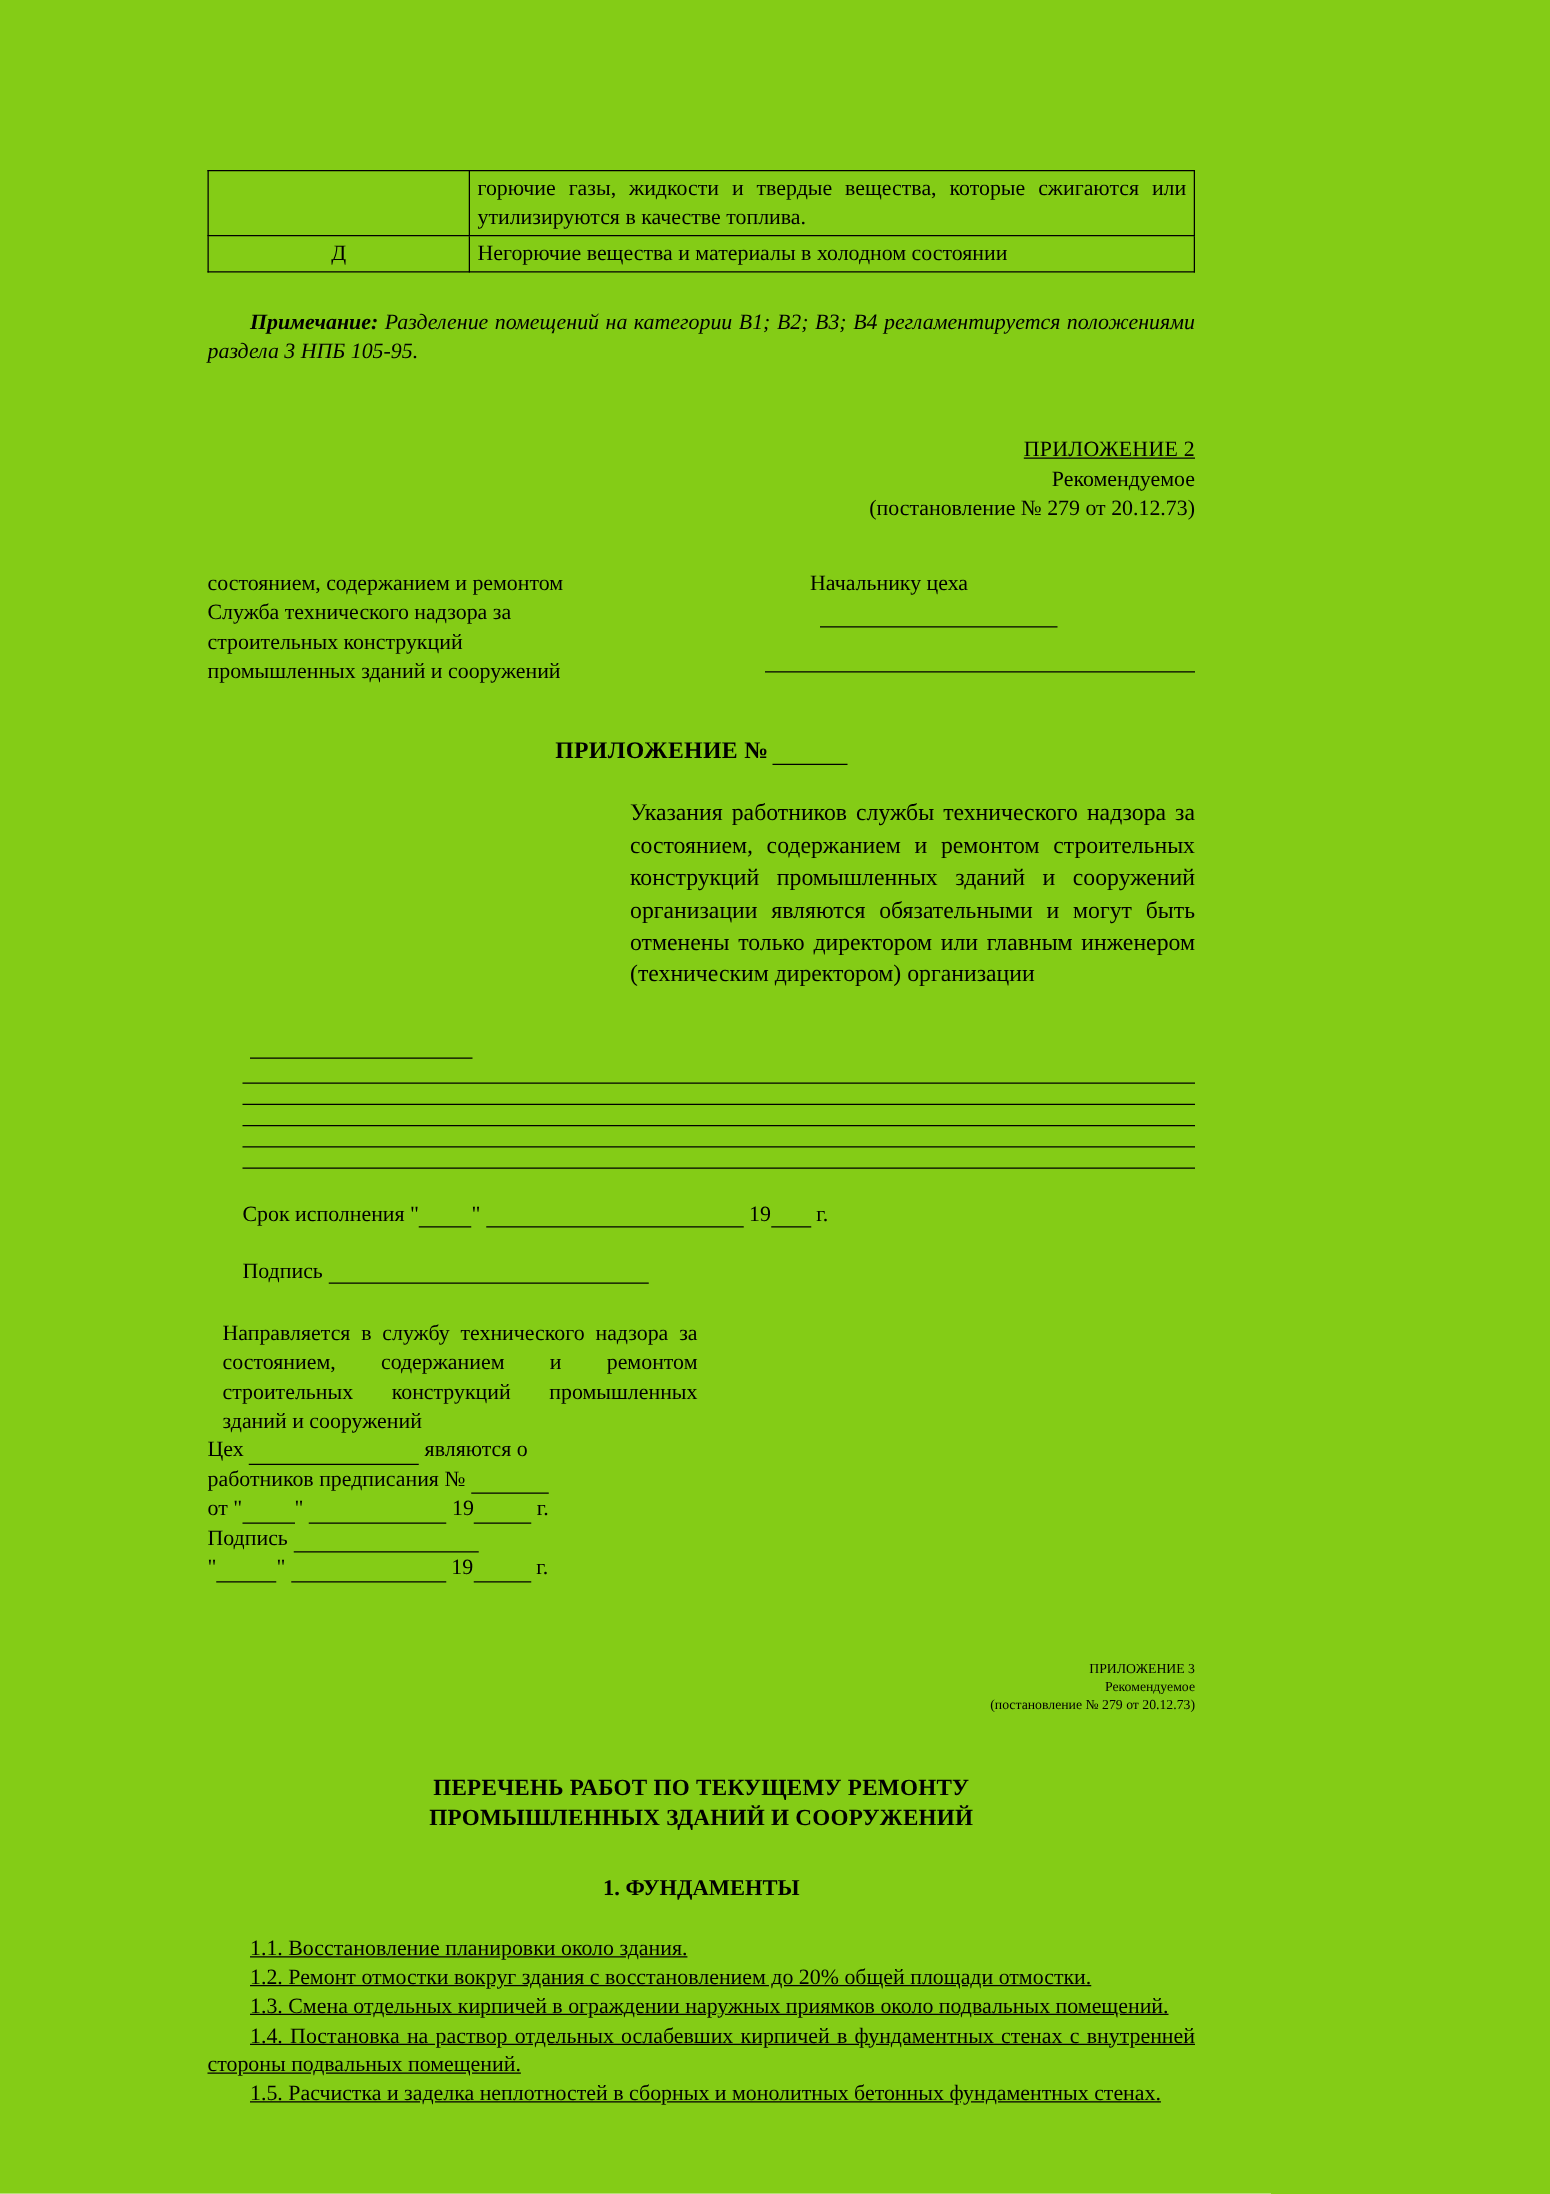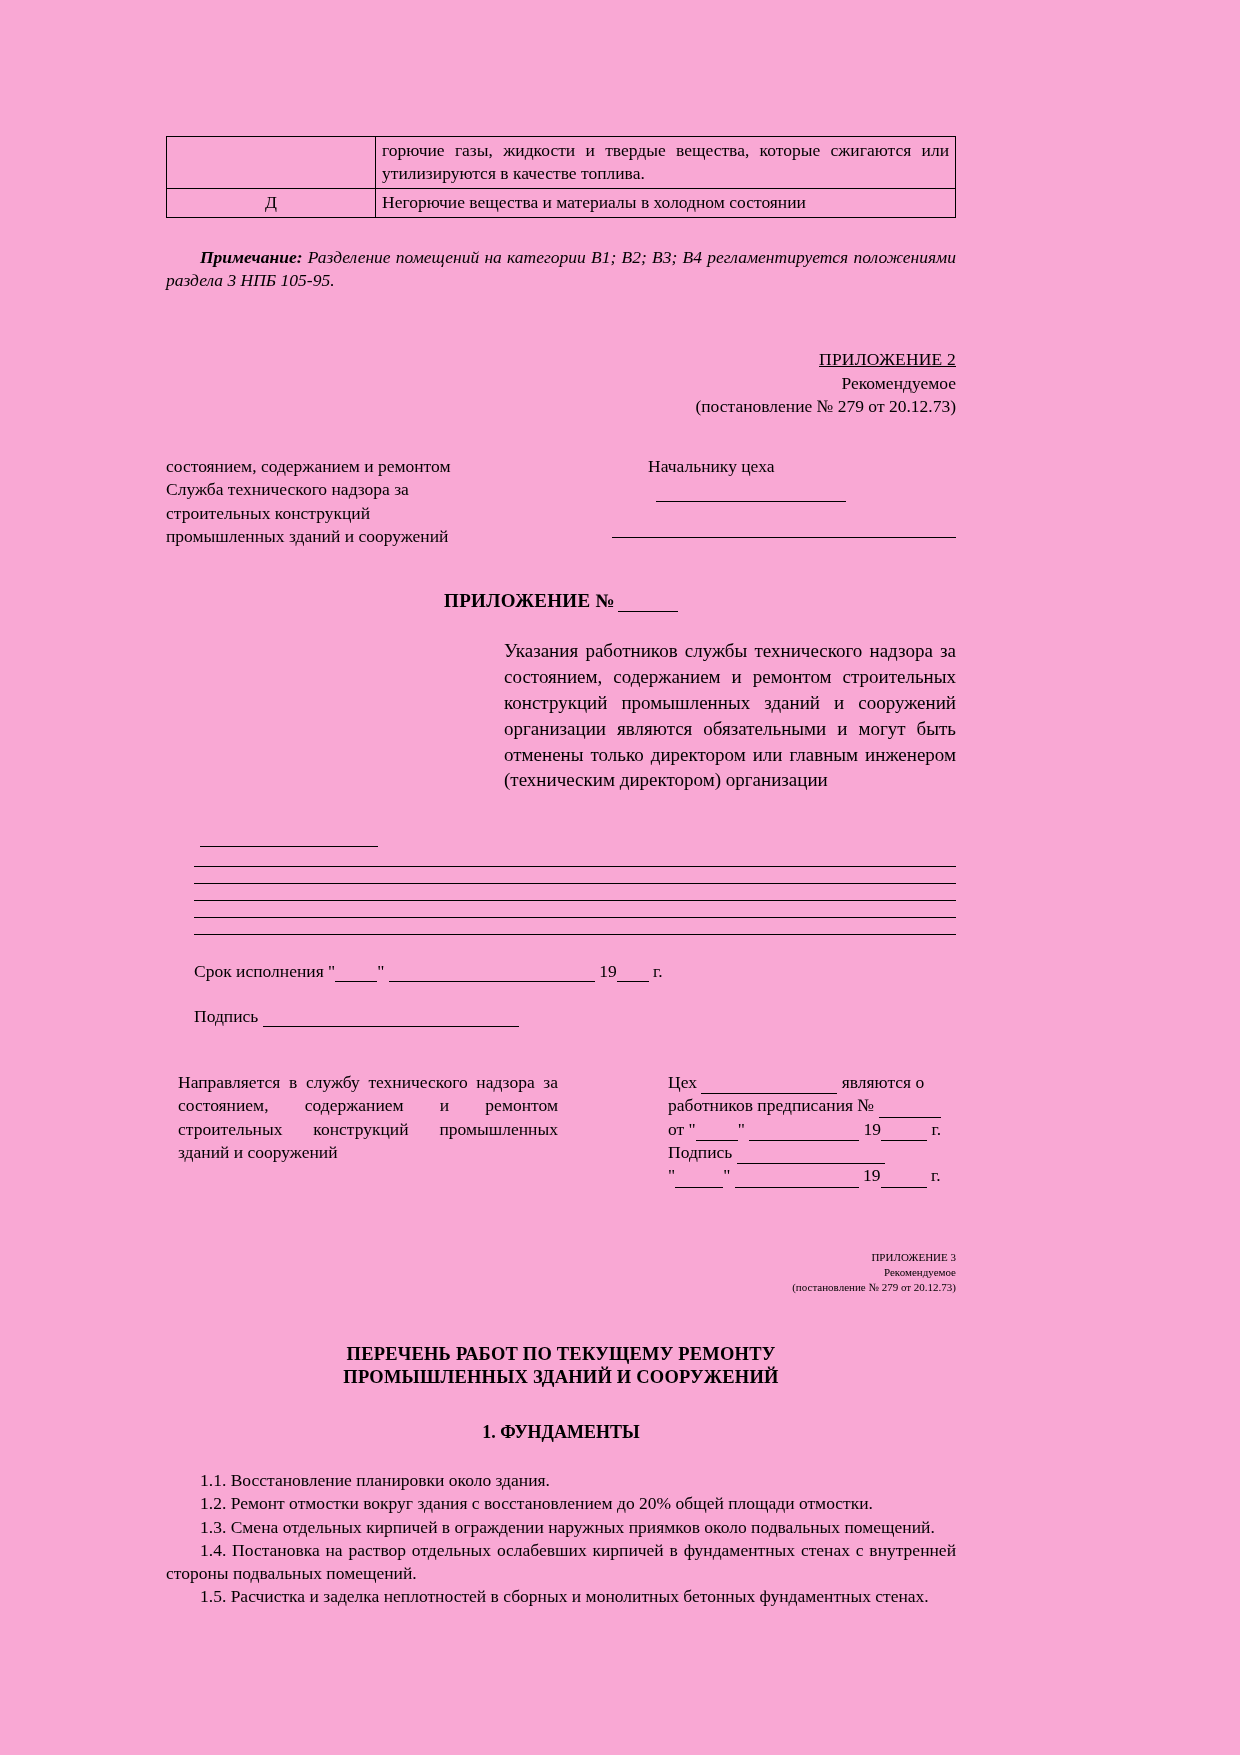--- a/index.html
+++ b/index.html
@@ -10,21 +10,21 @@
   }
   body {
     font-family: "Liberation Serif", "DejaVu Serif", serif;
     color: #000000;
   }
   .page {
     position: relative;
     width: 1240px;
     height: 1755px;
     margin: 0 auto;
-    background: #f9a8d4;
+    background: #84cc16;
     box-sizing: border-box;
     padding: 0;
     overflow: hidden;
   }
   .content {
     position: absolute;
     left: 166px;
     top: 0;
     width: 790px;
   }
@@ -169,21 +169,22 @@
   }
   .u {
     display: inline-block;
     border-bottom: 1.2px solid #000;
     vertical-align: bottom;
   }
 
   
   .bottom-row {
     display: flex;
-    margin-top: 44px;
+    margin-top: 28px;
+    flex-direction: column;
   }
   .bottom-left {
     width: 380px;
     padding-left: 12px;
     font-size: 17.5px;
     line-height: 1.34;
     text-align: justify;
     text-align-last: left;
   }
   .bottom-spacer { width: 110px; }
@@ -212,20 +213,21 @@
   .section-title {
     margin-top: 32px;
     text-align: center;
     font-weight: bold;
     font-size: 18px;
   }
   .items {
     margin-top: 26px;
     font-size: 17.5px;
     line-height: 1.33;
+    text-decoration: underline;
   }
   .items .it {
     text-align: justify;
     text-align-last: left;
     text-indent: 34px;
   }
 </style>
 </head>
 <body>
 

